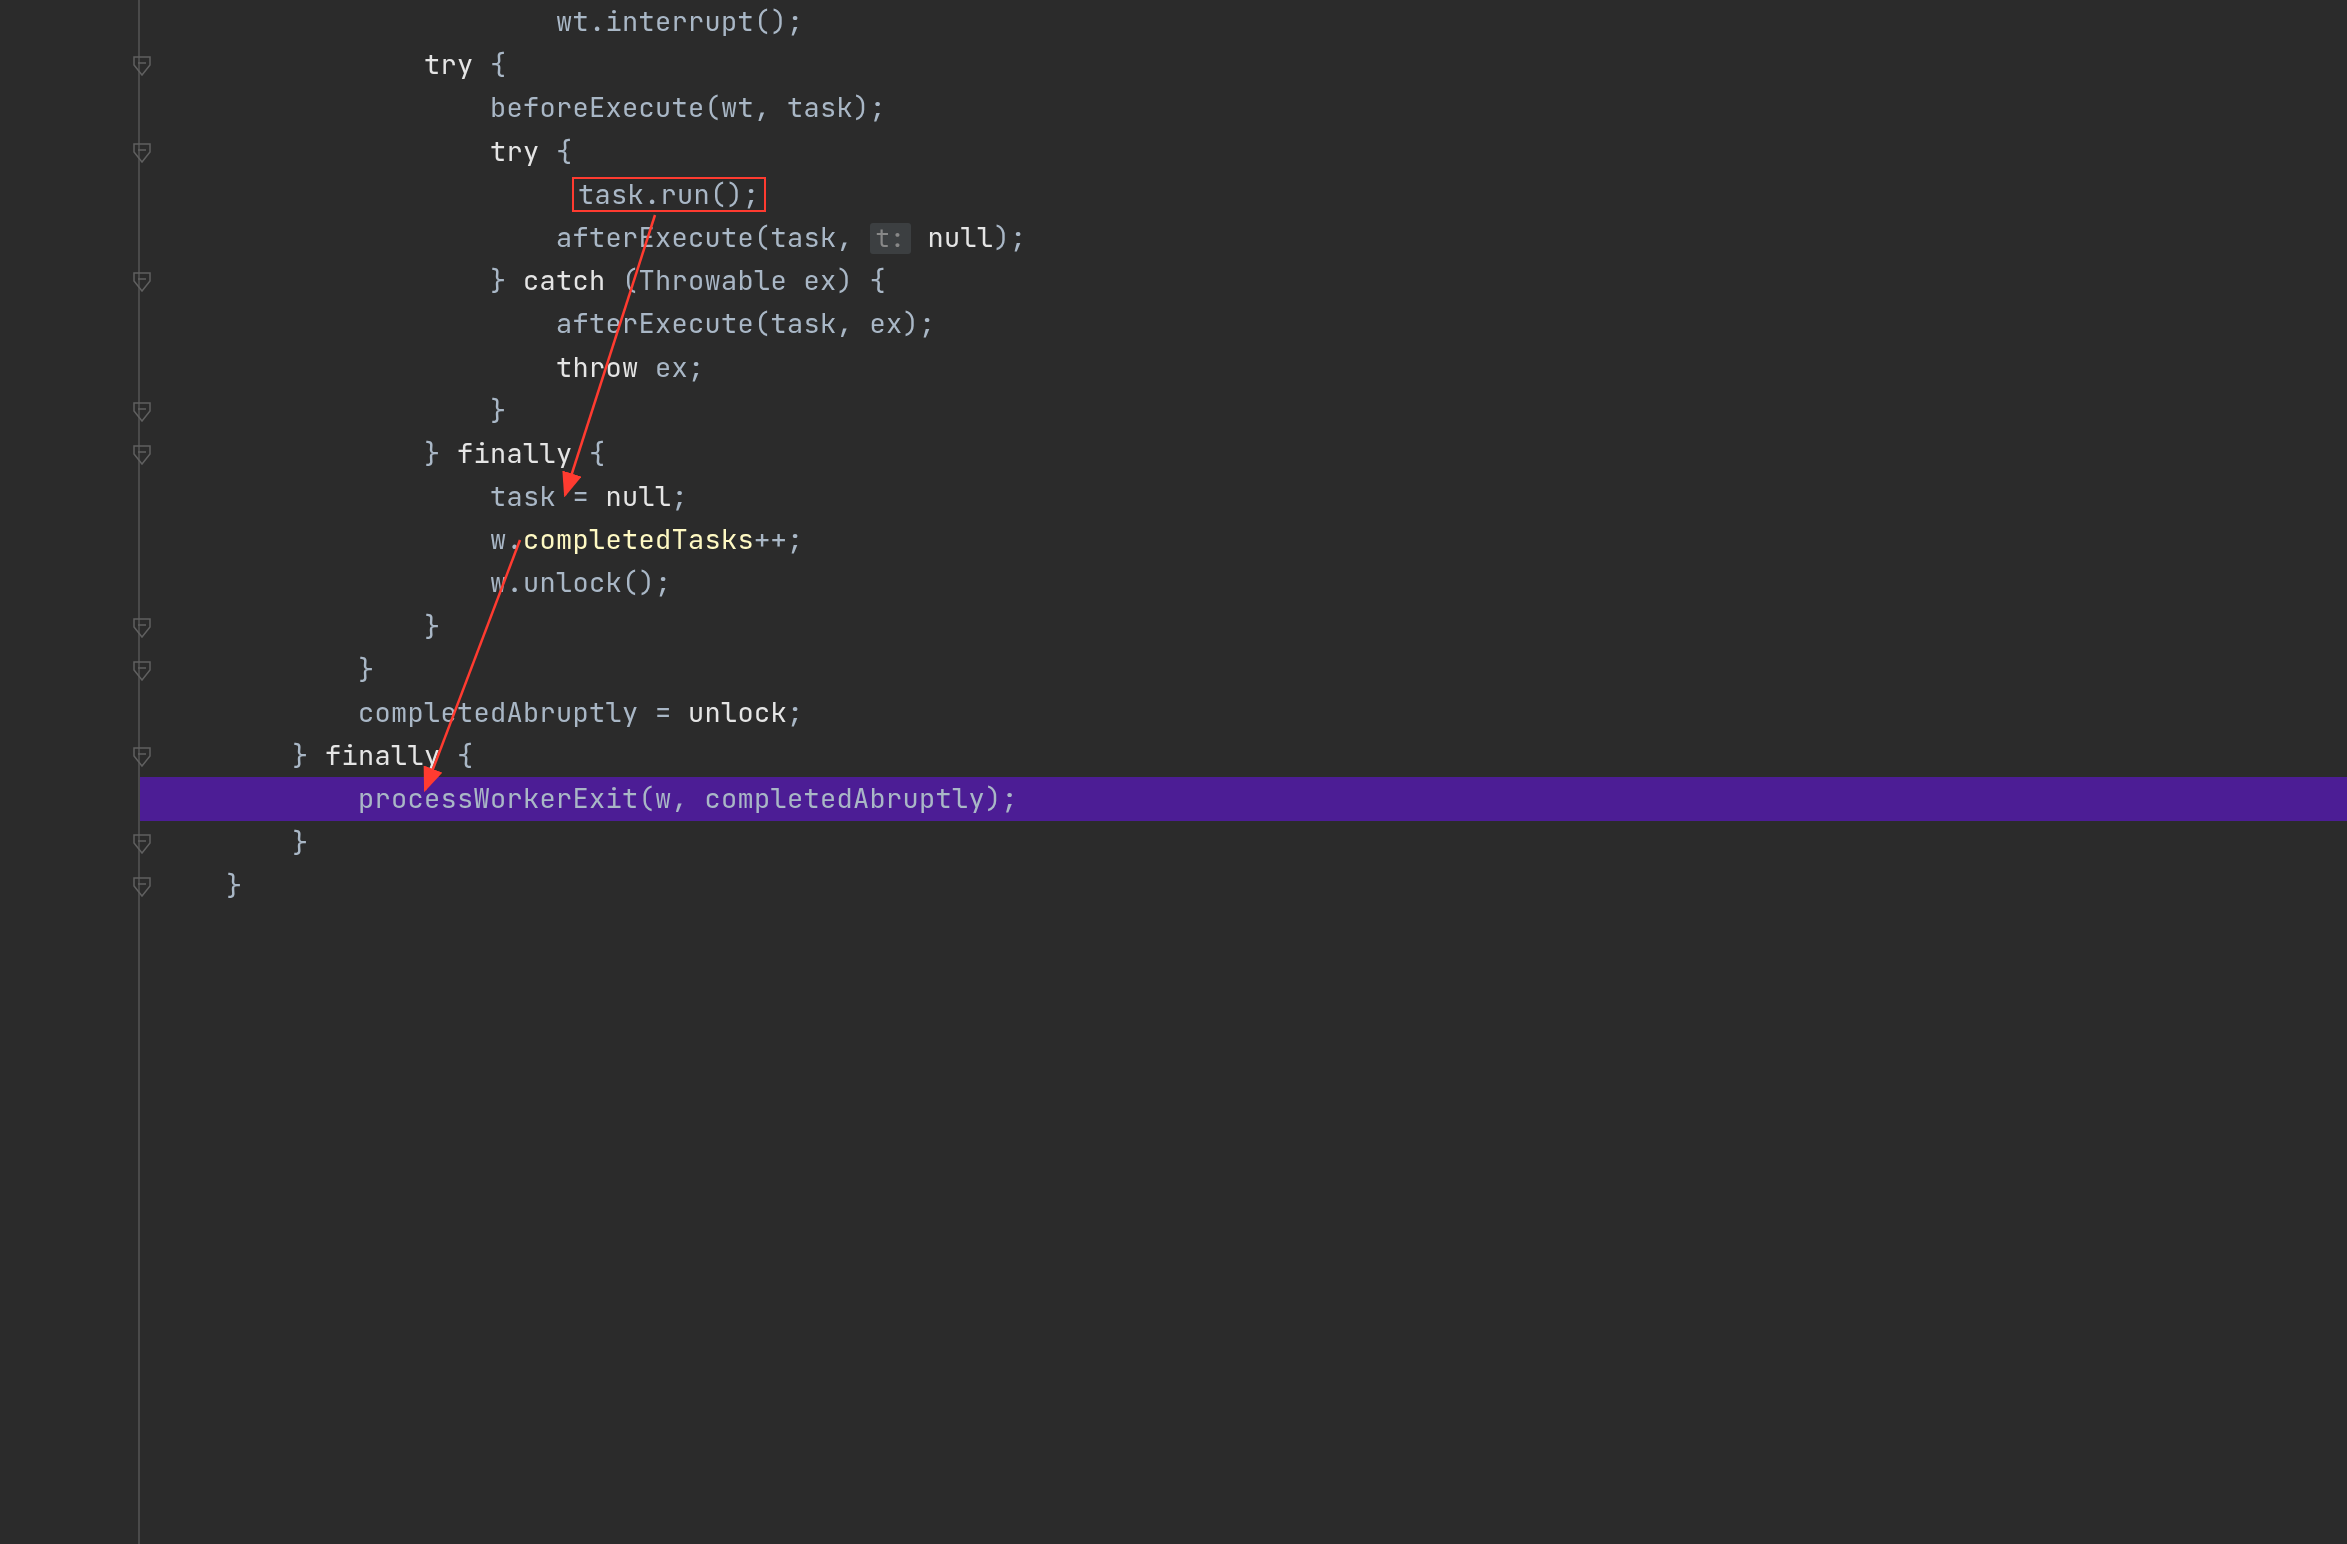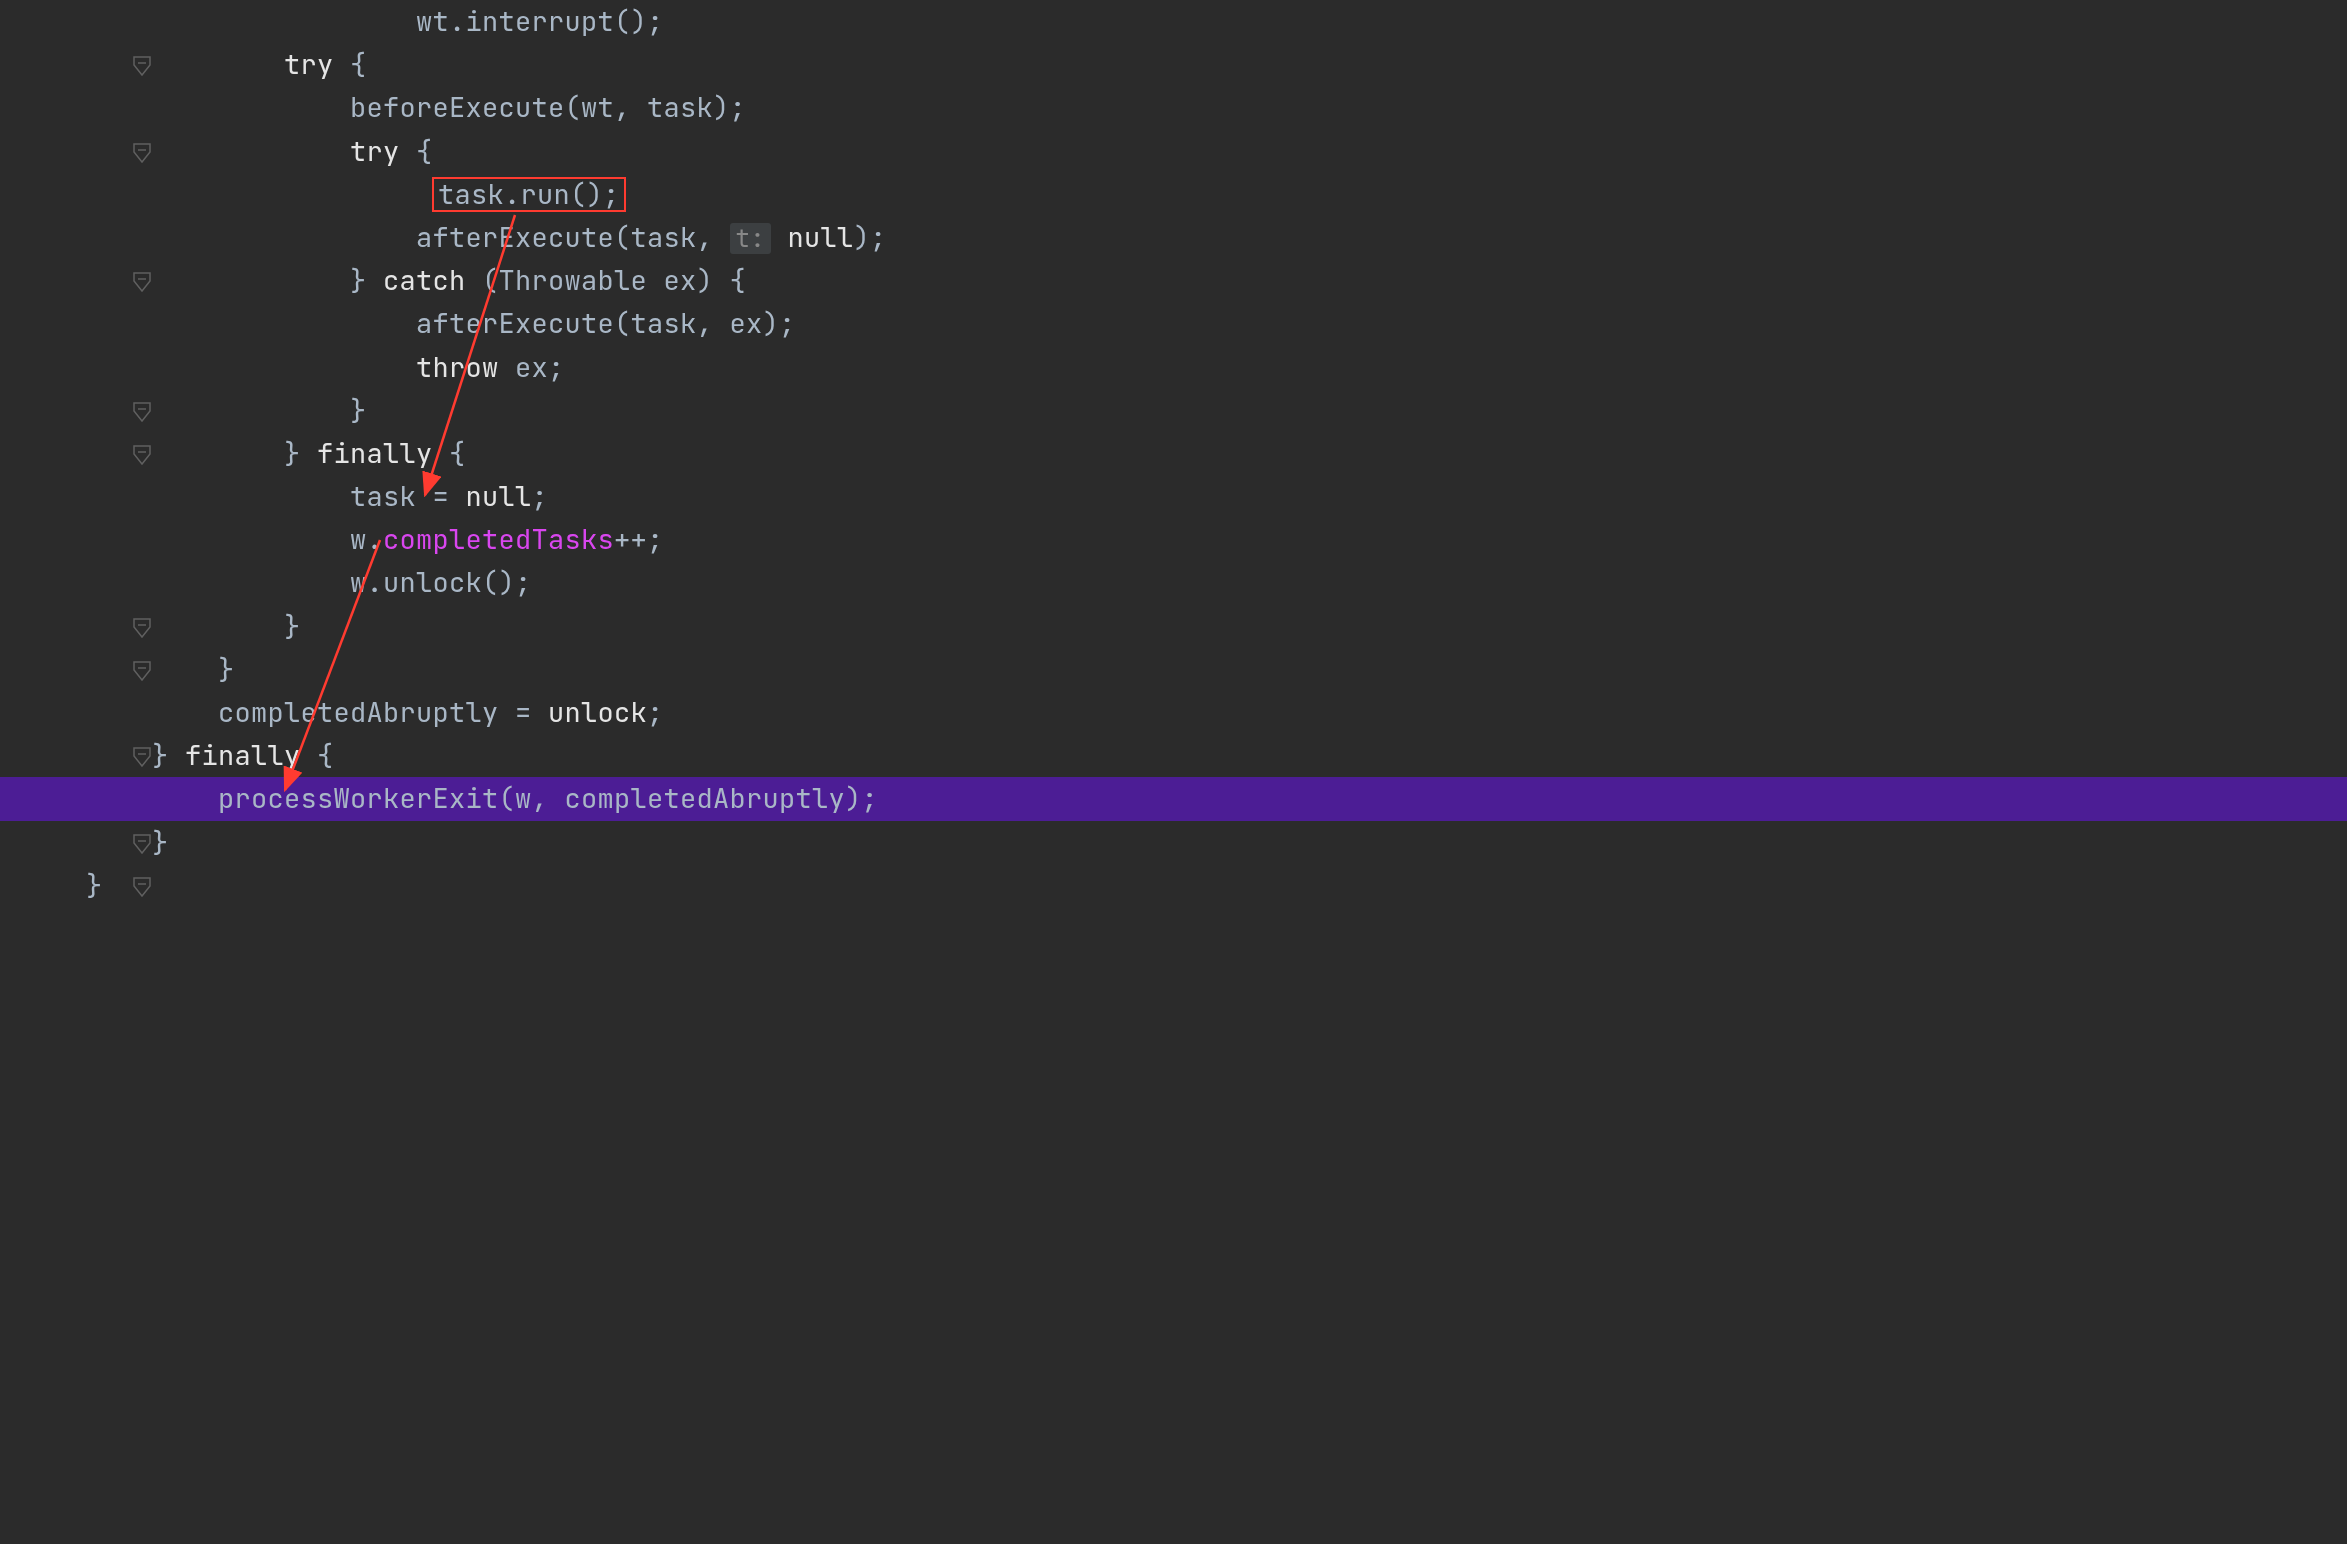--- a/index.html
+++ b/index.html
@@ -7,21 +7,20 @@
     width: 2347px;
     height: 1544px;
     background: #2b2b2b;
     overflow: hidden;
     font-family: 'JetBrains Mono', 'Fira Code', 'Consolas', monospace;
   }
   .editor {
     display: flex;
     width: 100%;
     height: 100%;
-    flex-direction: column;
   }
   .gutter {
     width: 140px;
     background: #2b2b2b;
     position: relative;
     border-right: 0px solid #3a3a3a;
     flex-shrink: 0;
   }
   .gutter-line {
     width: 1.5px;
@@ -52,21 +51,21 @@
     white-space: pre;
     font-size: 27px;
     color: #a9b7c6;
     padding-left: 20px;
     letter-spacing: 0.3px;
   }
   .code-line.highlighted {
     background: #4c1d95;
   }
   .kw { color: #e5e5e5; }
-  .purple { color: #d946ef; }
+  .purple { color: #fef9c3; }
   .boxed {
     border: 2px solid #ff3b30;
     padding: 2px 4px;
     display: inline-block;
     line-height: 1;
     vertical-align: baseline;
     margin-left: 16px;
   }
   .param-hint {
     background: #3c3f41;

